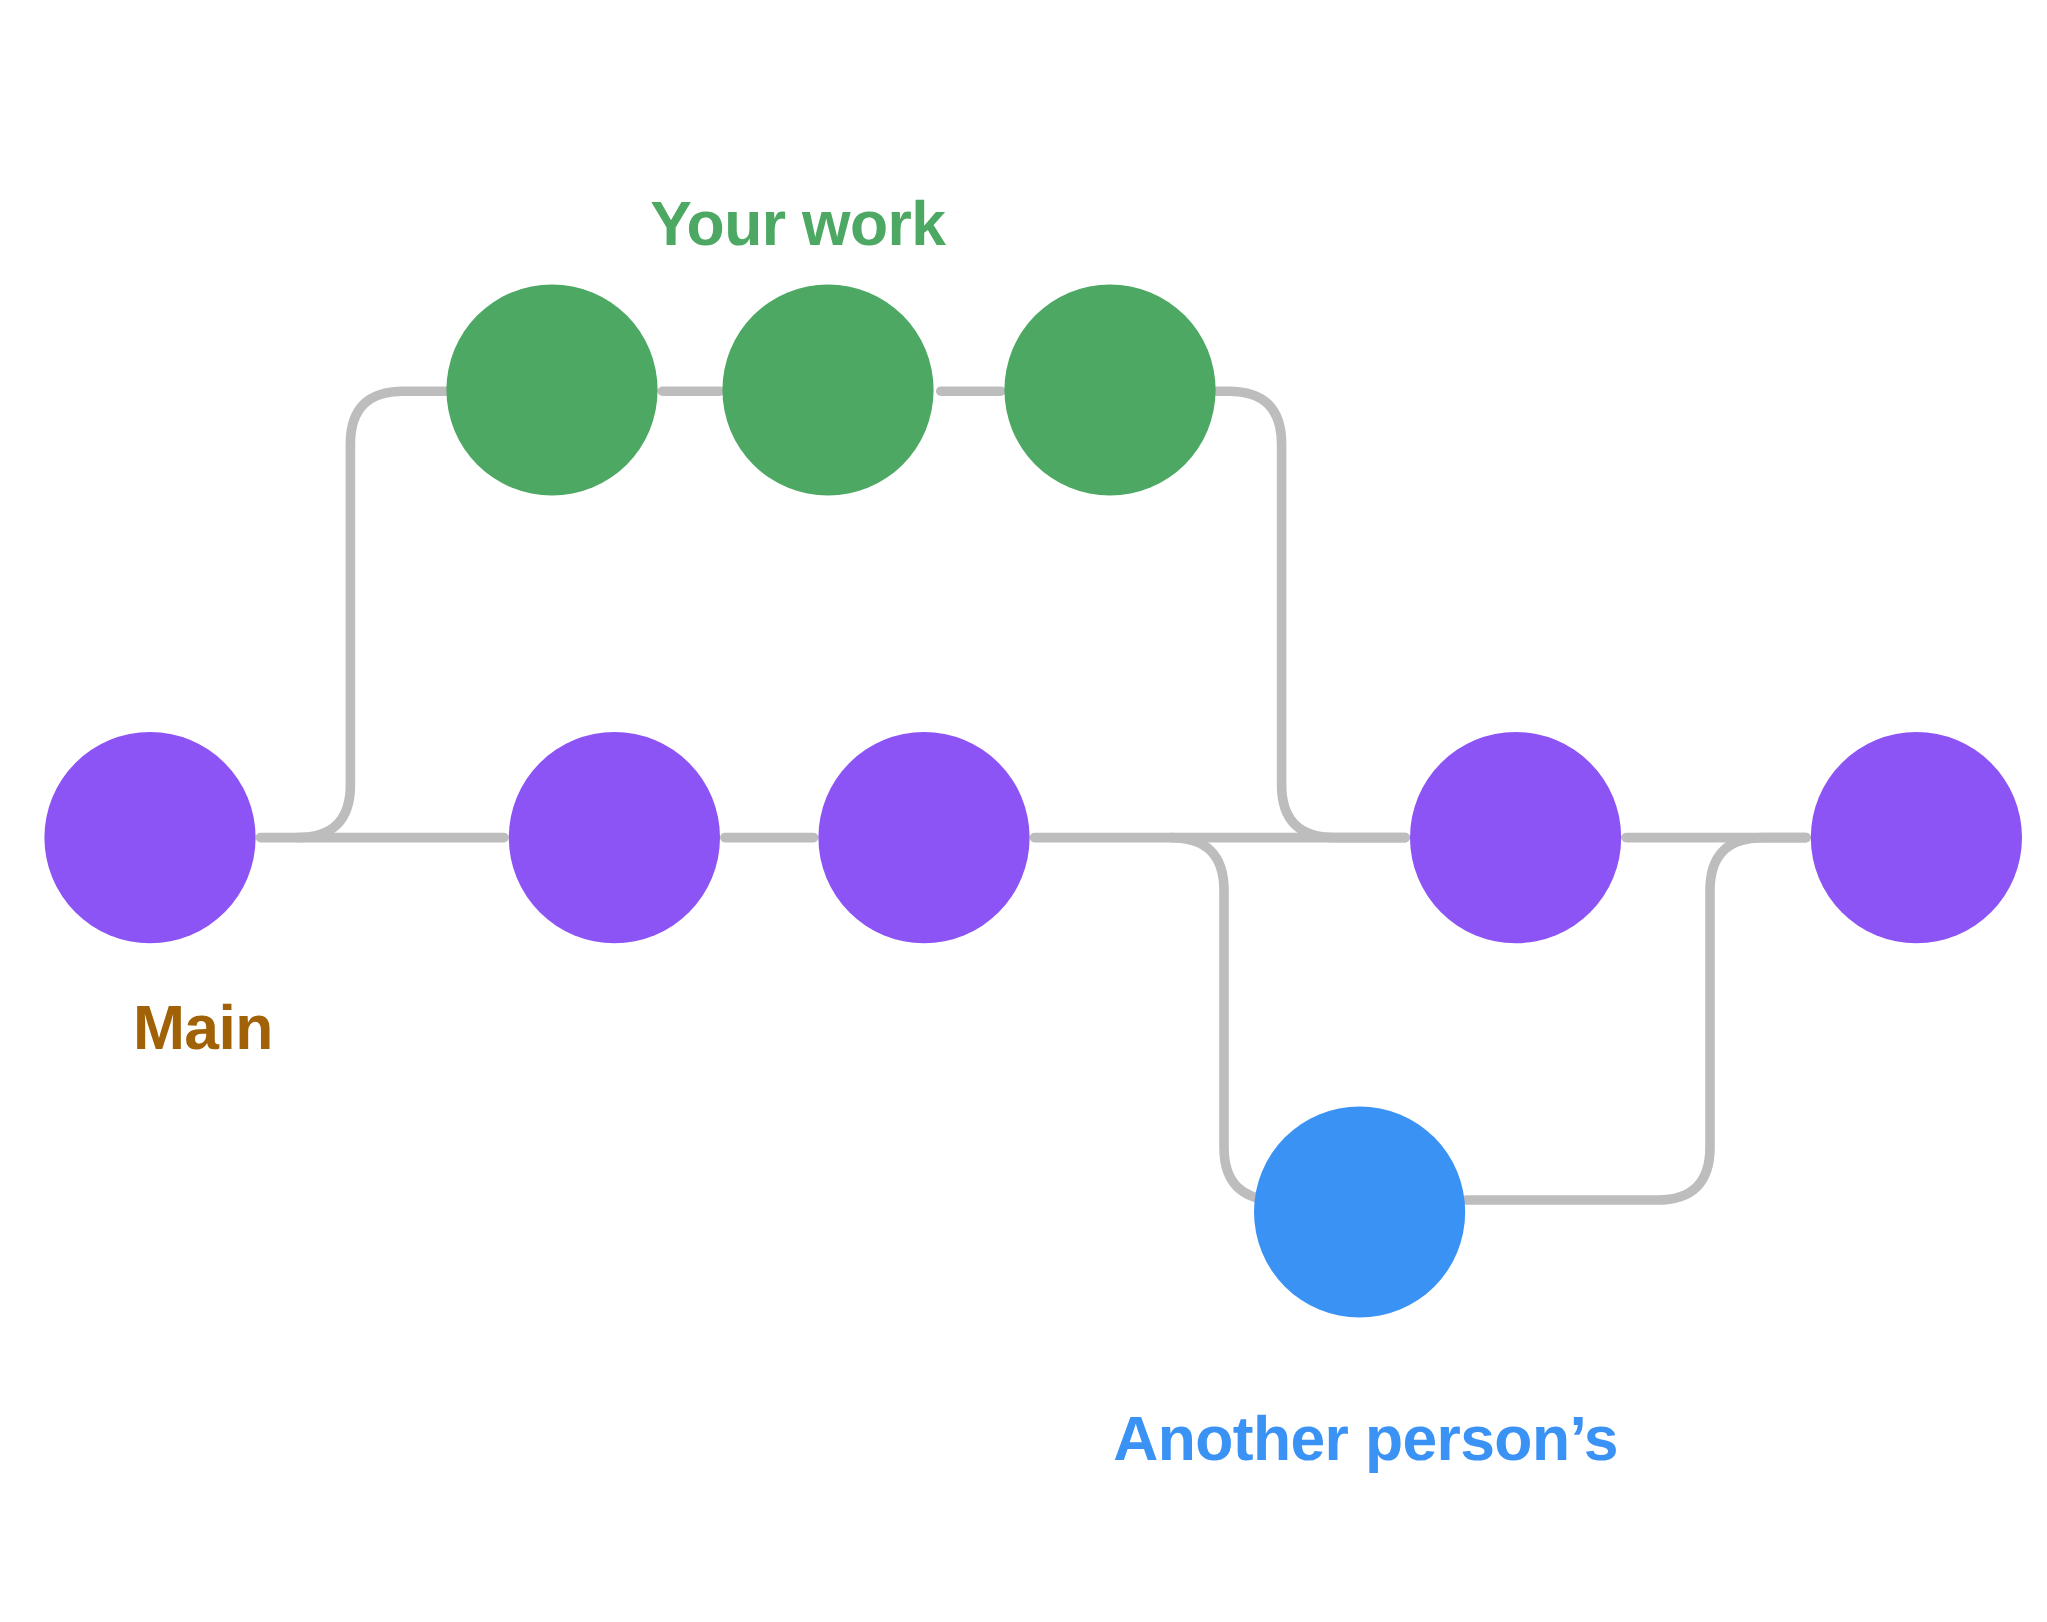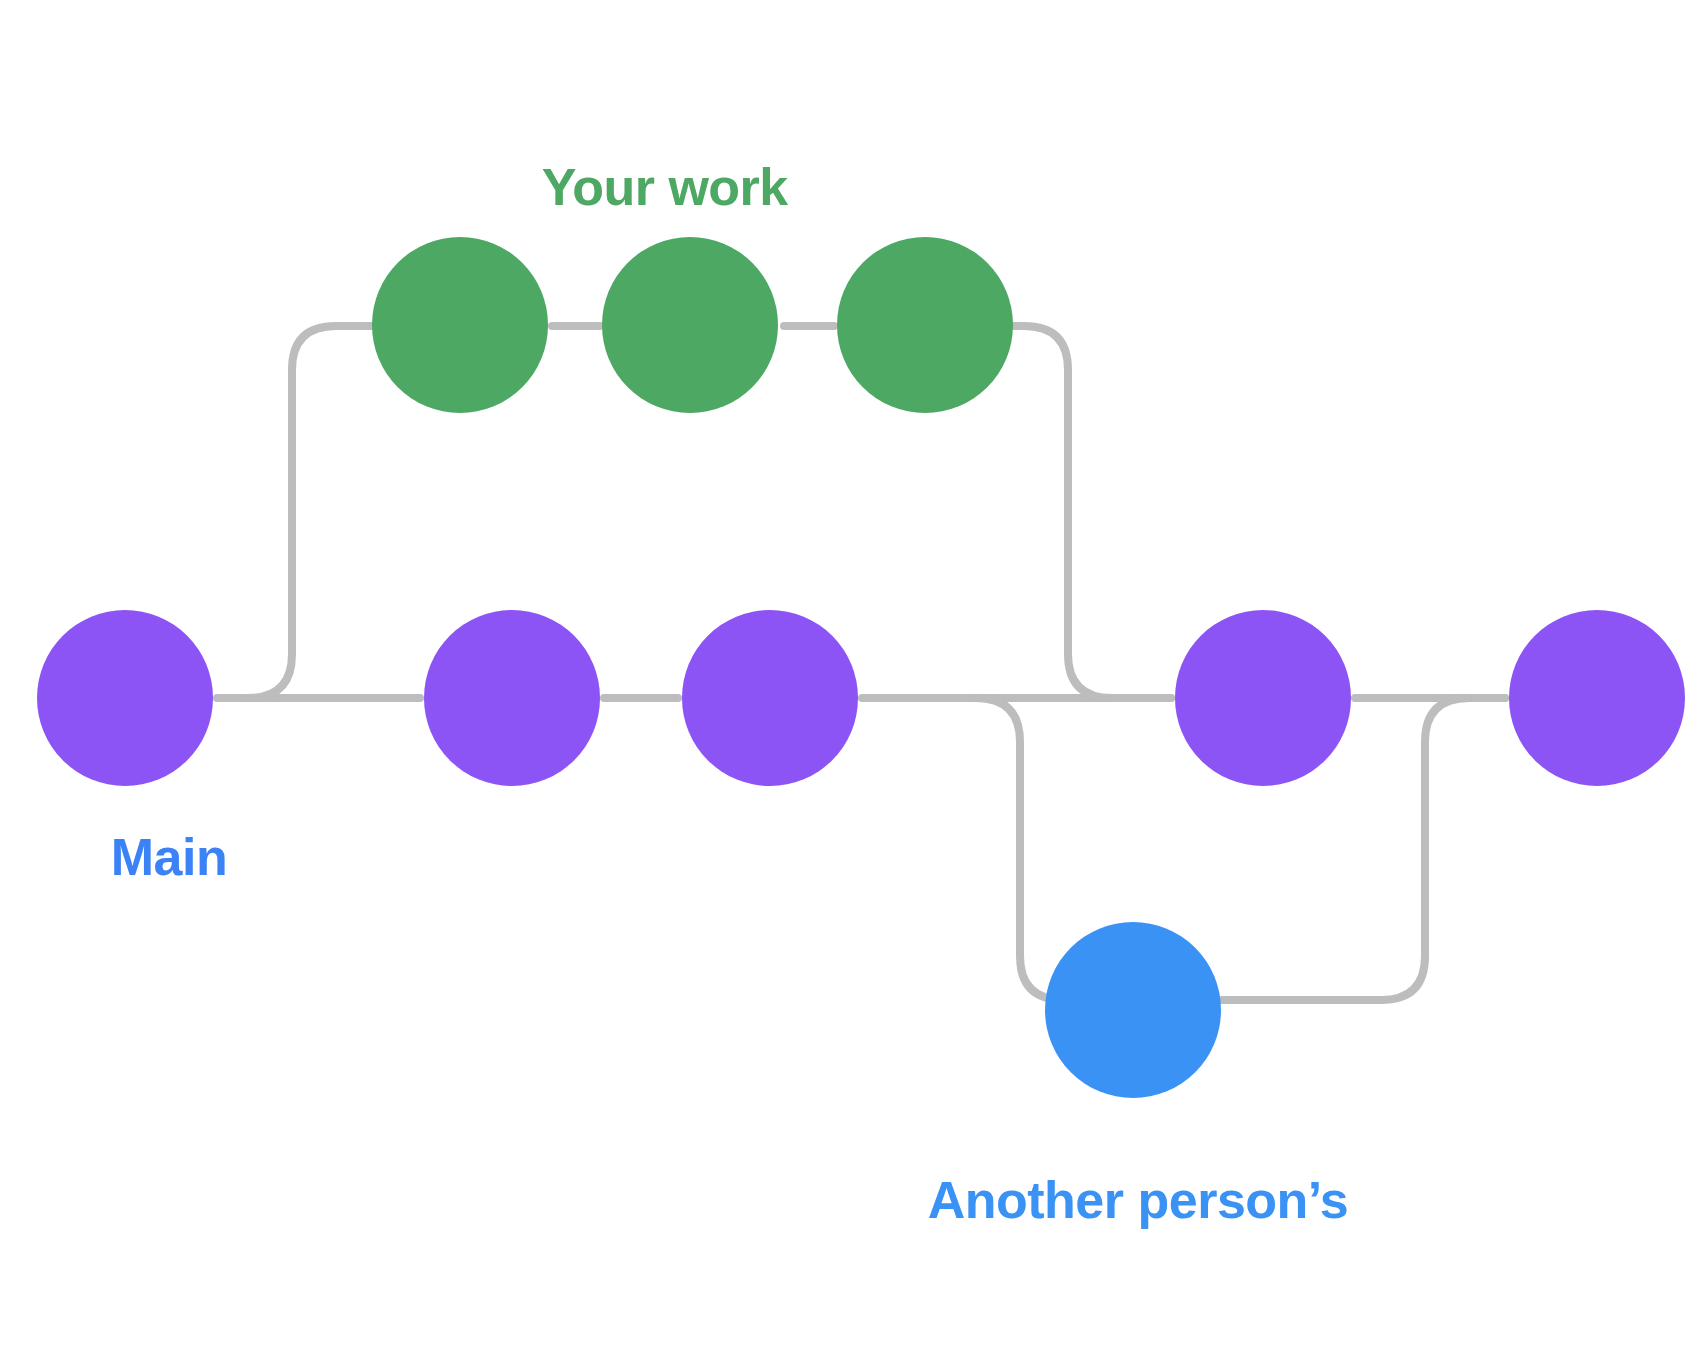--- a/index.html
+++ b/index.html
@@ -93,21 +93,21 @@
       <circle cx="925" cy="325" r="88" fill="#4CA862"></circle>
 
       <circle cx="1133" cy="1010" r="88" fill="#3B92F5"></circle>
     </g>
   </svg>
 
   <div class="branch-label" id="label-your-work" style="color:#4CA862;">
     <span>Your work</span>
   </div>
 
-  <div class="branch-label" id="label-main" style="color:#3b82f6;">
+  <div class="branch-label" id="label-main" style="color:#a16207;">
     <span>Main</span>
   </div>
 
   <div class="branch-label" id="label-other-work" style="color:#3B92F5;">
     <div>Another person’s</div>
     
   </div>
 
 </div>
 

